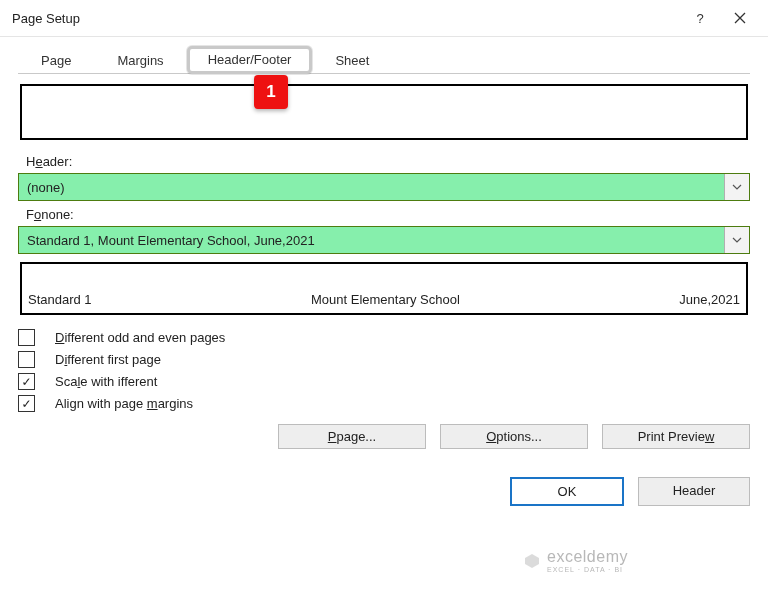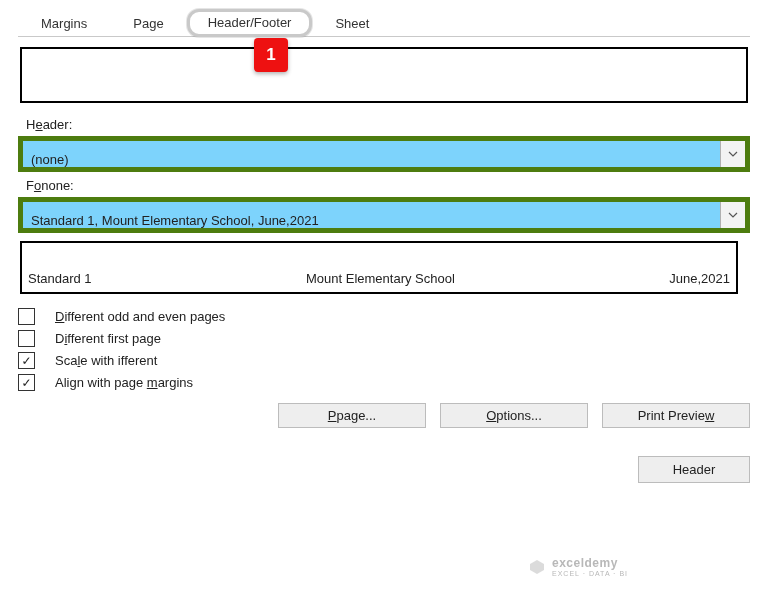--- a/index.html
+++ b/index.html
@@ -4,53 +4,62 @@
 <style>
   html,body{margin:0;padding:0;font-family:"Segoe UI",Arial,sans-serif;font-size:13px;color:#222;background:#fff}
   .dialog{width:768px;height:599px;position:relative;background:#fff;box-sizing:border-box}
   .titlebar{display:flex;align-items:center;height:36px;padding:0 8px 0 12px;border-bottom:1px solid #e5e5e5}
   .titlebar .title{flex:1;font-size:13px}
   .titlebar .btn{width:40px;height:30px;display:flex;align-items:center;justify-content:center;color:#333}
   .body{padding:0 18px 12px 18px}
   .tabs{display:flex;border-bottom:1px solid #c9c9c9;margin-top:8px}
   .tab{padding:6px 22px;border:1px solid transparent;border-bottom:none;position:relative;top:1px;color:#333}
   .tab.active{border-color:#c9c9c9;background:#fff}
-  .hl-red{border:3px solid #e11;border-radius:12px;box-shadow:0 0 0 1px rgba(0,0,0,.1)}
+  .hl-red{border:3px solid #e11;border-radius:5px;box-shadow:0 0 0 1px rgba(0,0,0,.1)}
   .callout{position:absolute;width:34px;height:34px;background:#e11;border-radius:4px;color:#fff;font-weight:bold;font-size:17px;display:flex;align-items:center;justify-content:center;box-shadow:0 2px 4px rgba(0,0,0,.3)}
   .preview-box{border:2px solid #000;height:52px;margin:10px 2px 14px 2px}
   .label{margin:6px 0 4px 8px}
   .underline{text-decoration:underline}
-  .select{display:flex;align-items:flex-end;border:5px solid #4d7c0f;height:26px;background:#7dd3fc}
+  .select{display:flex;align-items:center;border:1px solid #4d7c0f;height:26px;background:#86efac}
   .select .val{flex:1;padding:0 8px}
   .select .arrow{width:24px;height:100%;border-left:1px solid #b0b0b0;display:flex;align-items:center;justify-content:center;background:#f3f3f3}
   .btnrow{display:flex;justify-content:center;gap:14px;margin:14px 0}
   .winbtn{background:#eee;border:1px solid #bcbcbc;padding:4px 14px;min-width:118px;text-align:center}
-  .footer-preview{border:2px solid #000;margin:8px 12px 14px 2px;padding:28px 6px 6px 6px;display:flex;justify-content:space-between}
+  .footer-preview{border:2px solid #000;margin:8px 2px 14px 2px;padding:28px 6px 6px 6px;display:flex;justify-content:space-between}
   .checks{margin-top:4px}
   .checkrow{display:flex;align-items:center;gap:20px;margin:5px 0}
   .chk{width:15px;height:15px;border:1px solid #333;display:inline-flex;align-items:center;justify-content:center}
   .chk.on::after{content:"✓";font-size:12px;line-height:1}
   .actionrow{display:flex;justify-content:flex-end;gap:14px;margin-top:12px}
   .okrow{display:flex;justify-content:flex-end;gap:14px;margin-top:18px;padding-top:10px}
   .okbtn{min-width:110px;padding:5px 0;text-align:center;border:1px solid #bcbcbc;background:#eee}
   .okbtn.primary{border:2px solid #1a74c7;background:#fff}
   .watermark{position:absolute;right:140px;top:548px;color:#b8b8b8;font-size:12px;display:flex;align-items:center;gap:6px;letter-spacing:.5px}
   .watermark svg{opacity:.5}
 </style>
 </head>
 <body>
 
 <div class="dialog">
 
+  <div class="titlebar">
+    <div class="title">Page Setup</div>
+    <div class="btn">?</div>
+    <div class="btn">
+      <svg width="12" height="12" viewBox="0 0 12 12">
+          <path d="M1 1 L11 11 M11 1 L1 11" stroke="#333" stroke-width="1.3"></path>
+        </svg>
+    </div>
+  </div>
 
   <div class="body">
 
     <div class="tabs" style="position:relative">
+      <div class="tab">Page</div>
       <div class="tab">Margins</div>
-      <div class="tab">Page</div>
       <div class="tab active hl-red" style="padding:3px 18px">Header/Footer</div>
       <div class="tab">Sheet</div>
       <div class="callout" style="left:236px;top:30px">1</div>
     </div>
 
     <div class="preview-box"></div>
 
     <div class="label">
       <span>H</span><span class="underline">e</span><span>ader:</span>
     </div>
@@ -101,28 +110,29 @@
       </div>
     </div>
 
     <div class="actionrow">
       <div class="winbtn"><span></span><span class="underline">P</span><span>page...</span></div>
       <div class="winbtn"><span></span><span class="underline">O</span><span>ptions...</span></div>
       <div class="winbtn"><span>Print Previe</span><span class="underline">w</span><span></span></div>
     </div>
 
     <div class="okrow">
+      <div class="okbtn primary">OK</div>
       <div class="okbtn">Header</div>
     </div>
 
   </div>
 
   <div class="watermark">
     <svg width="18" height="18" viewBox="0 0 18 18">
         <polygon points="9,2 16,6 16,12 9,16 2,12 2,6" fill="#b8b8b8"></polygon>
       </svg>
     <div>
-      <div style="font-size:12px;font-weight:700">exceldemy</div>
+      <div style="font-size:16px;font-weight:400">exceldemy</div>
       <div style="font-size:7px;letter-spacing:1px">EXCEL · DATA · BI</div>
     </div>
   </div>
 
 </div>
 
 </body></html>

